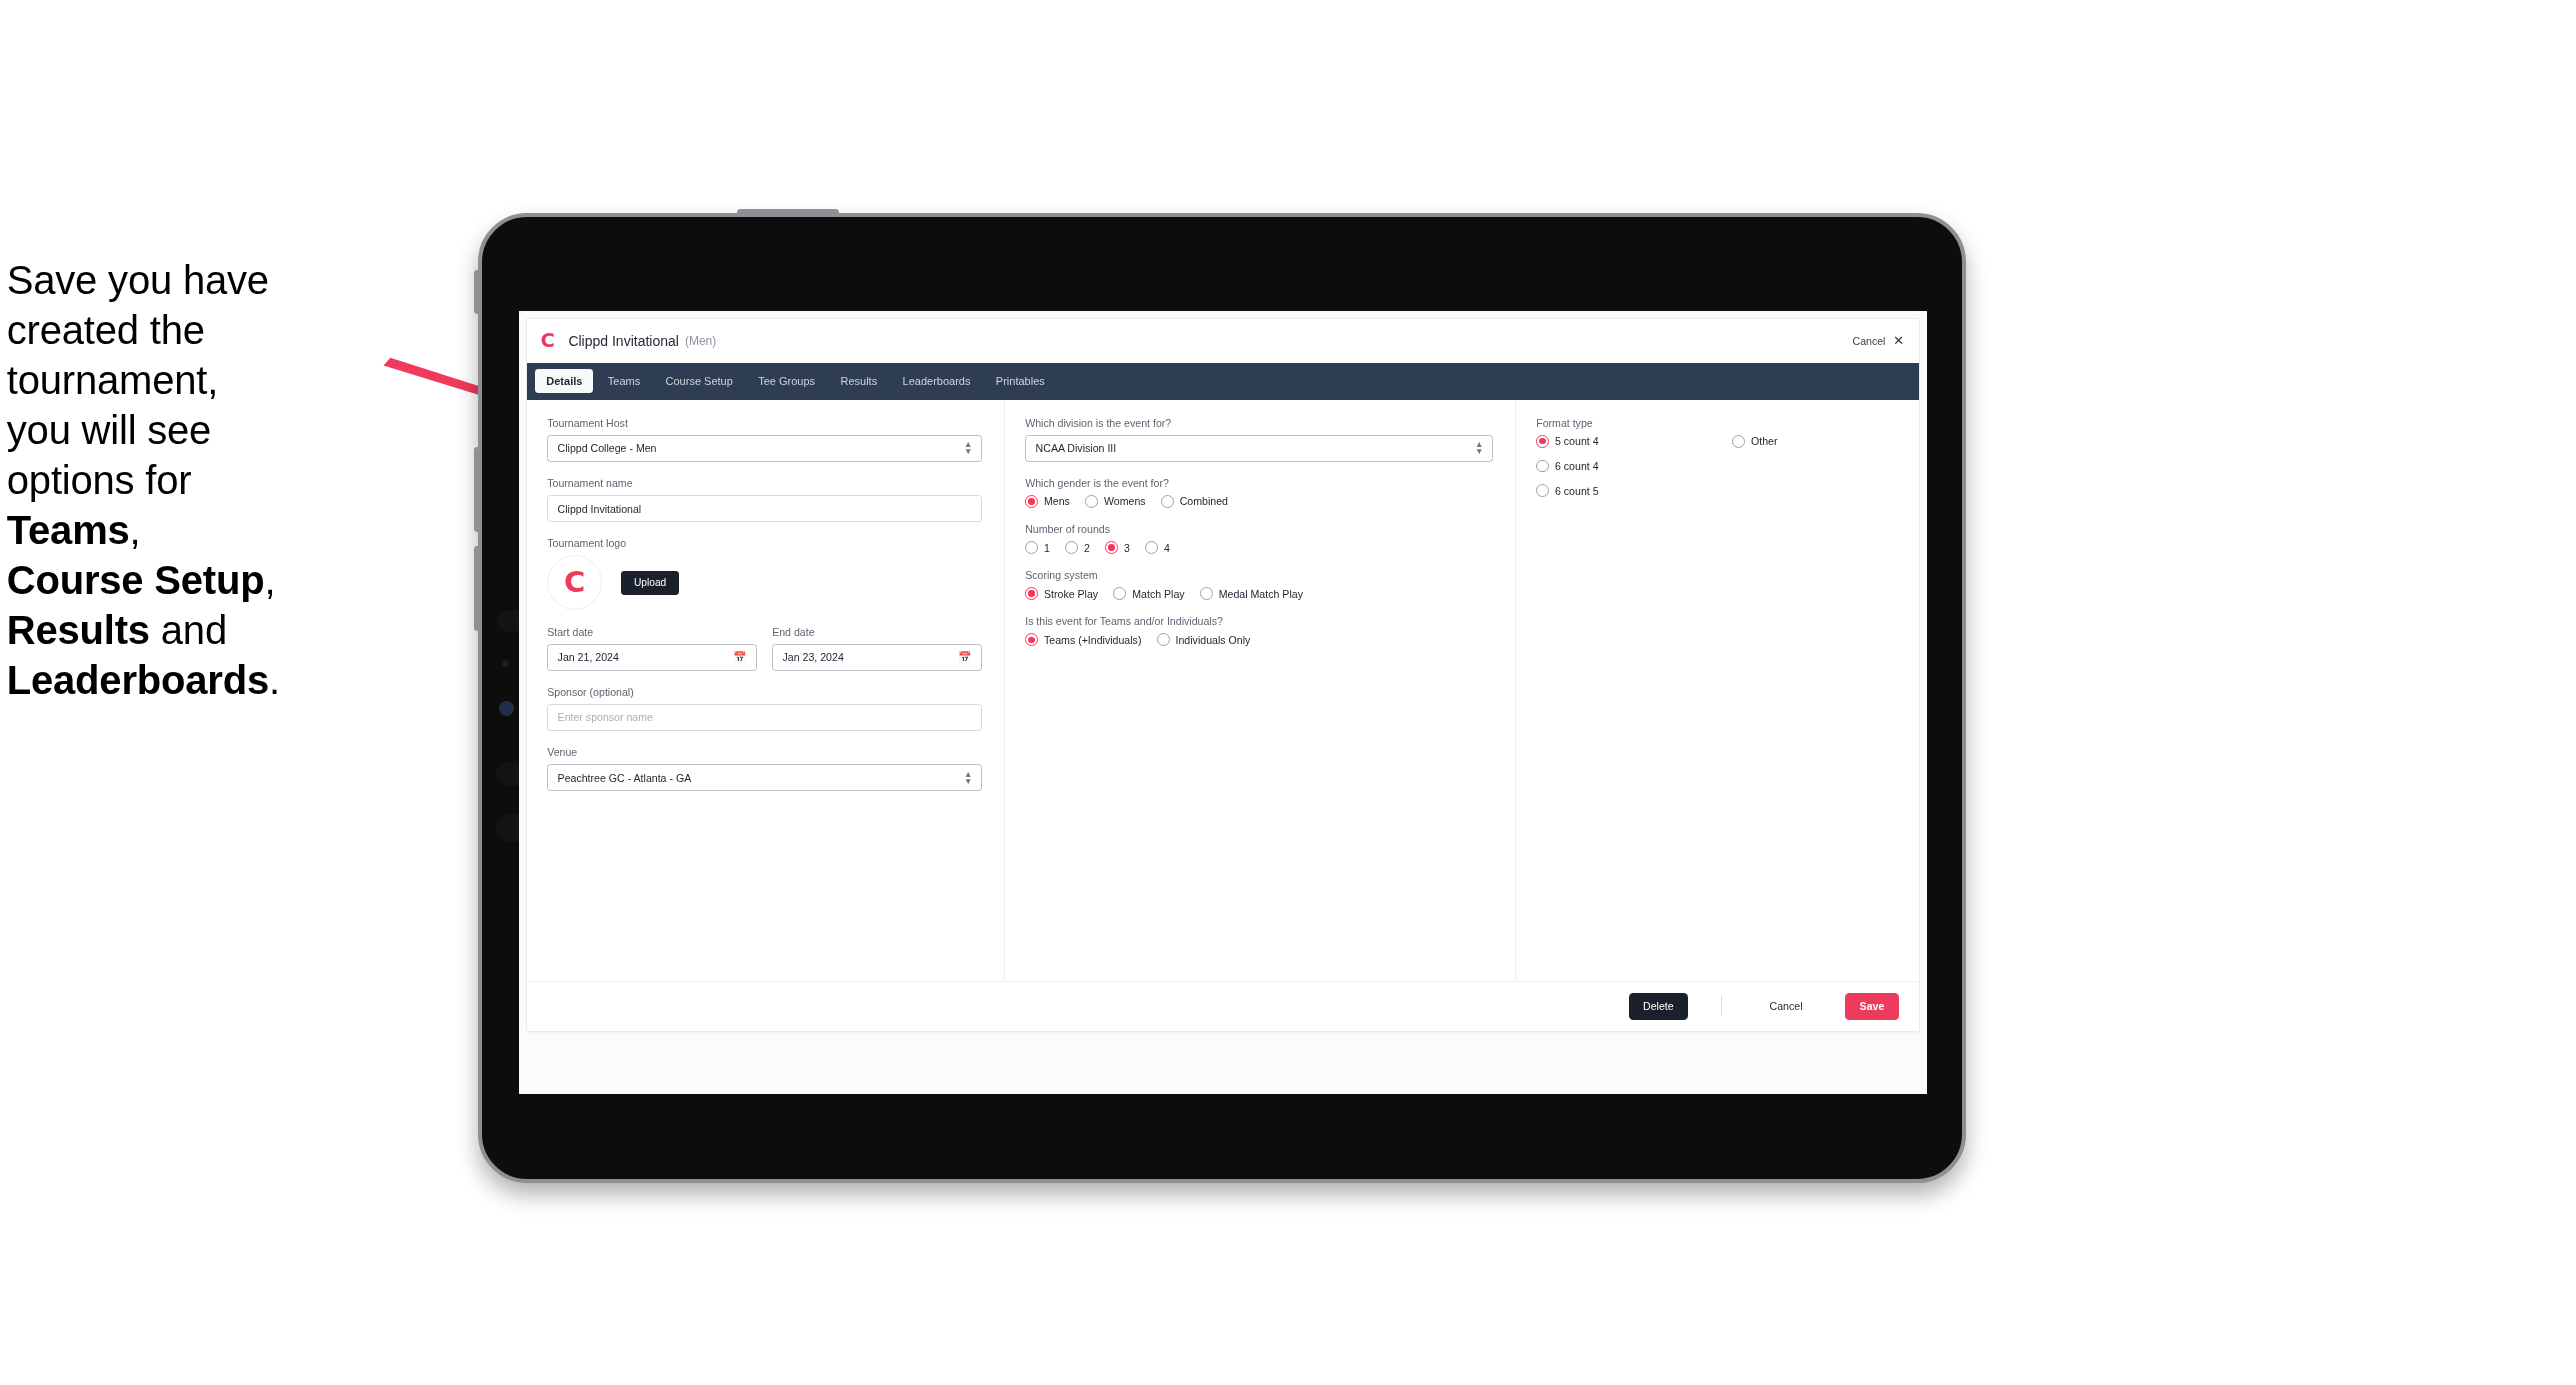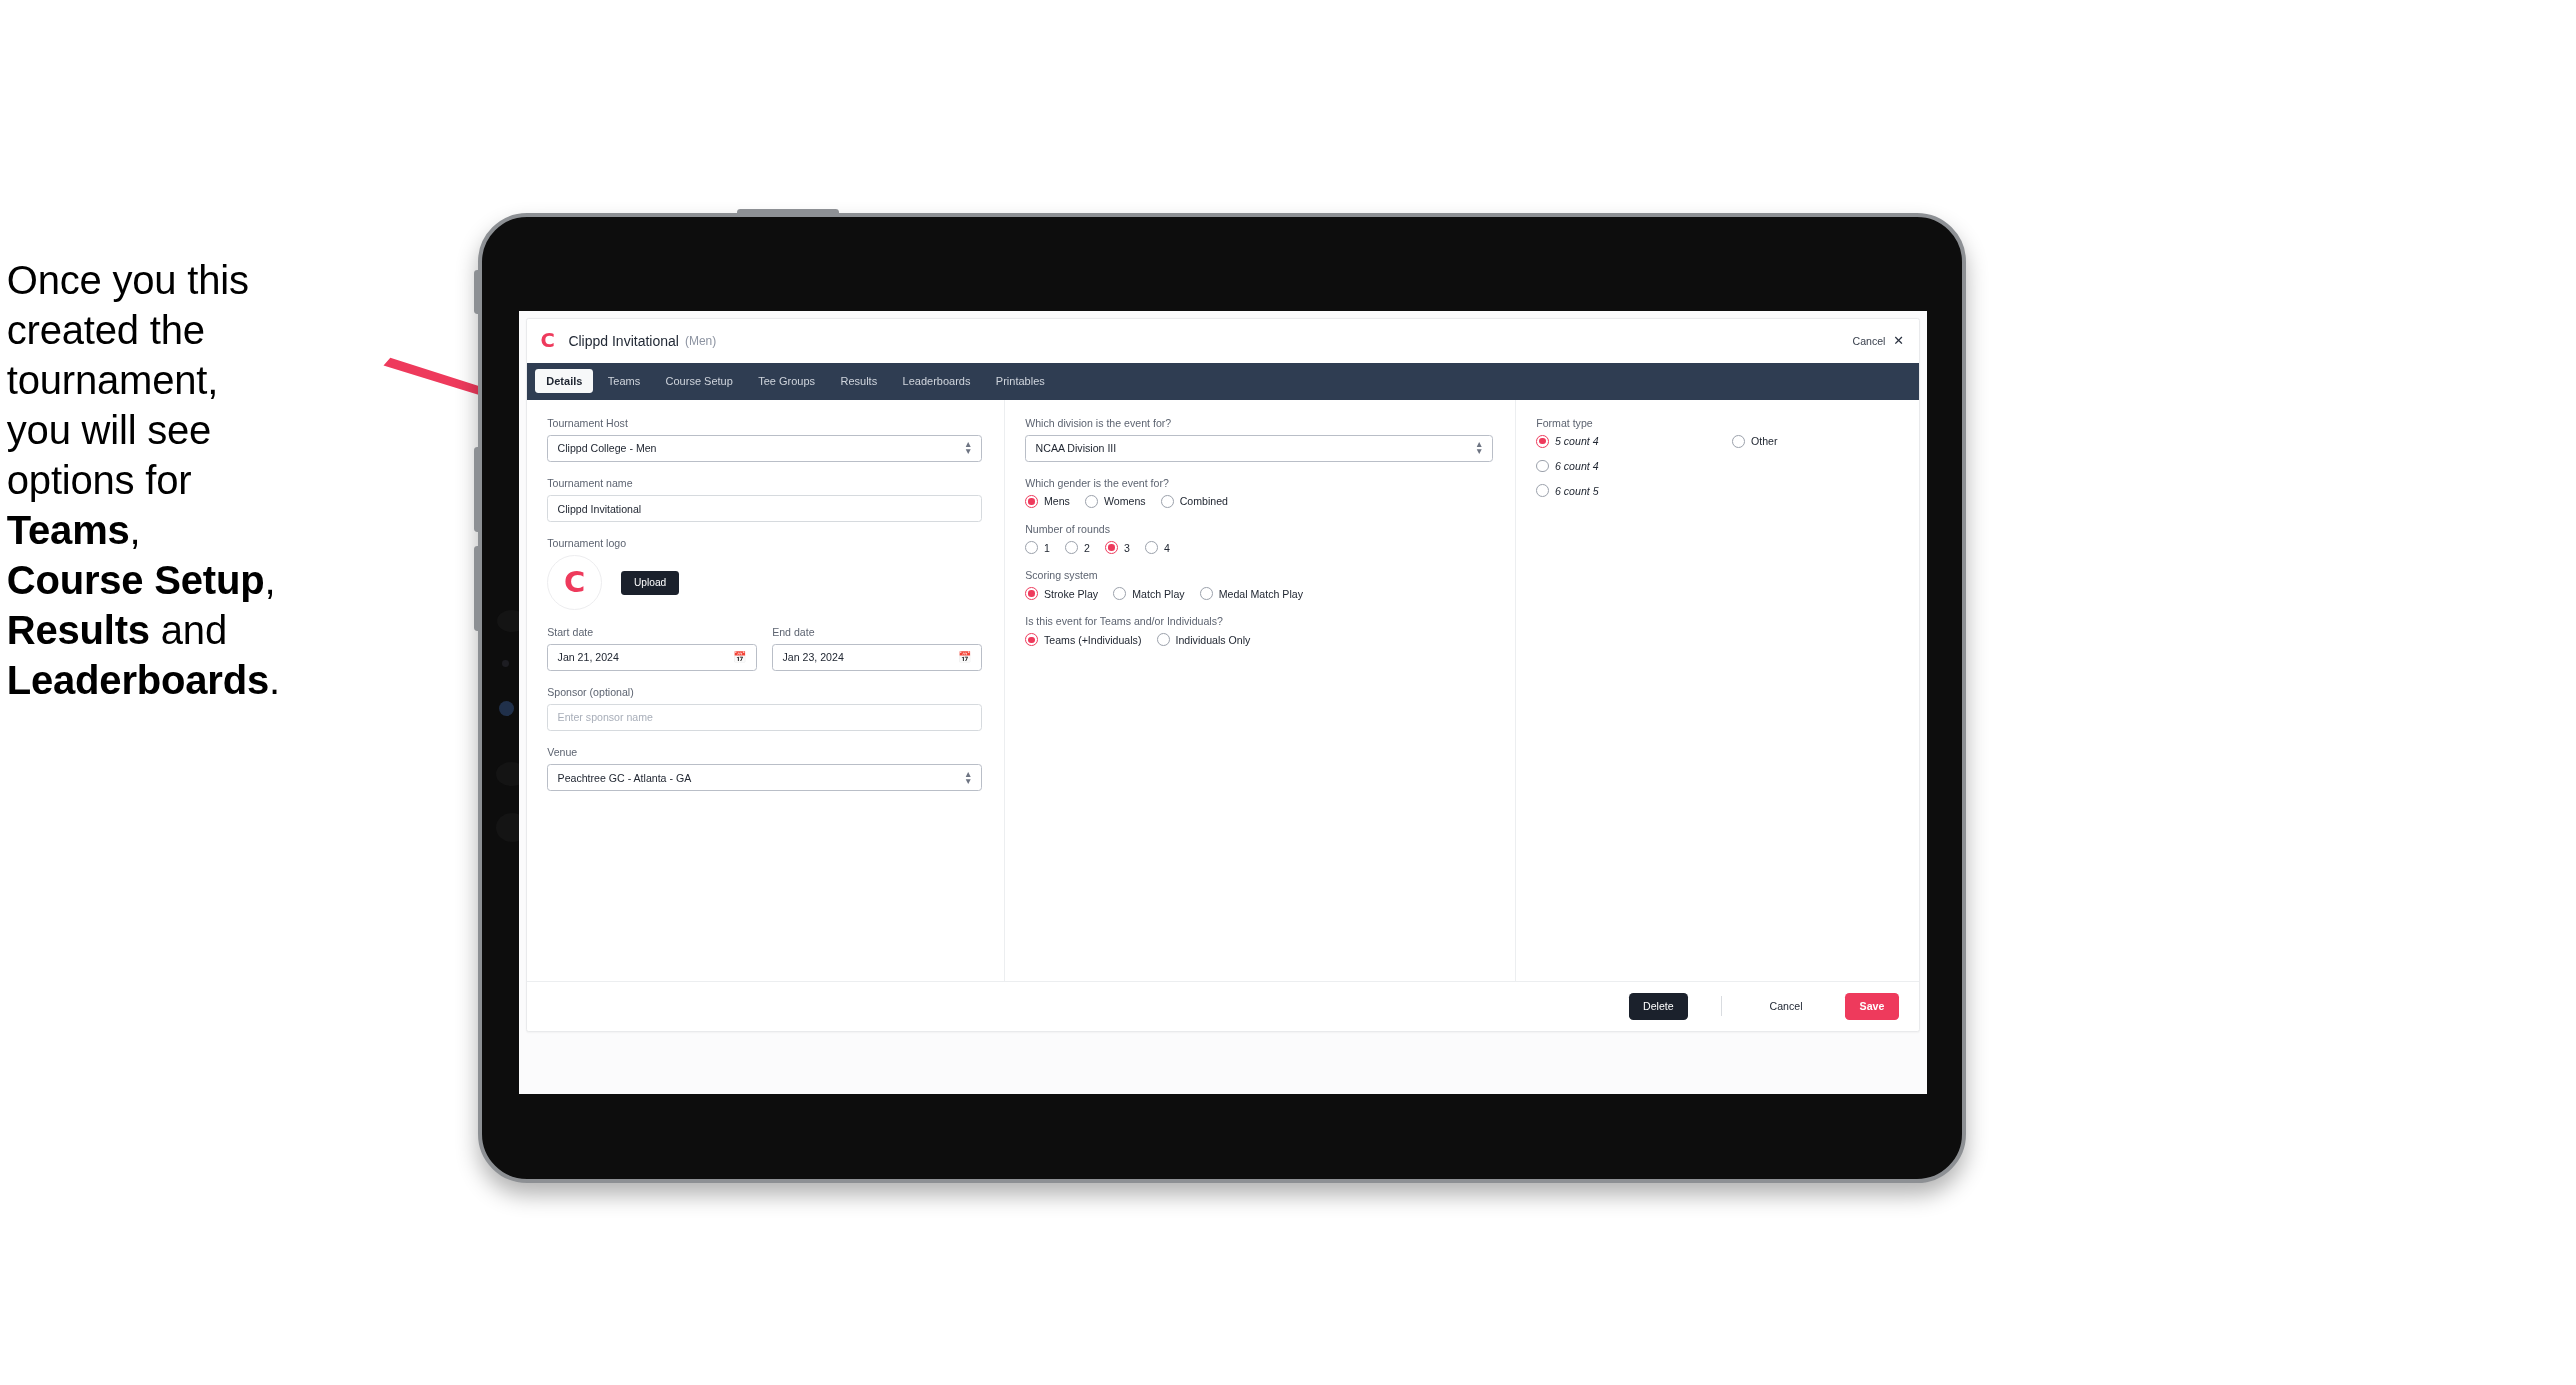--- a/index.html
+++ b/index.html
@@ -330,21 +330,21 @@
   .dot.on::after {
     content: "";
     position: absolute;
     left: 50%; top: 50%;
     width: 6.4px; height: 6.4px;
     margin: -3.2px 0 0 -3.2px;
     border-radius: 50%;
     background: #ee3a5c;
   }
   .fmt-list { display: flex; }
-  .fmt-col-a { width: 196px; font-style: italic; }
+  .fmt-col-a { width: 196px; }
   .fmt-col-b { }
   .fmt-item { margin-bottom: 12px; }
 
   
   #card-foot {
     height: 49px;
     border-top: 0.9px solid #eceef0;
     display: flex;
     align-items: center;
     justify-content: flex-end;
@@ -359,21 +359,21 @@
   }
   #btn-delete { background: #1b212c; color: #fff; }
   #foot-sep { width: 0.9px; height: 20.4px; background: #d9dce0; margin: 0 17px; }
   #btn-cancel { color: #232a36; }
   #btn-save { background: #ee3a5c; color: #ffffff; margin-left: 12px; font-weight: 600; }
 </style>
 </head>
 <body>
 
 <div id="annotation">
-  <div>Once you this</div>
+  <div>Save you have</div>
   <div>created the</div>
   <div>tournament,</div>
   <div>you will see</div>
   <div>options for</div>
   <div>
     <span class="bold">Teams</span><span>,</span>
   </div>
   <div>
     <span class="bold">Course Setup</span><span>,</span>
   </div>

